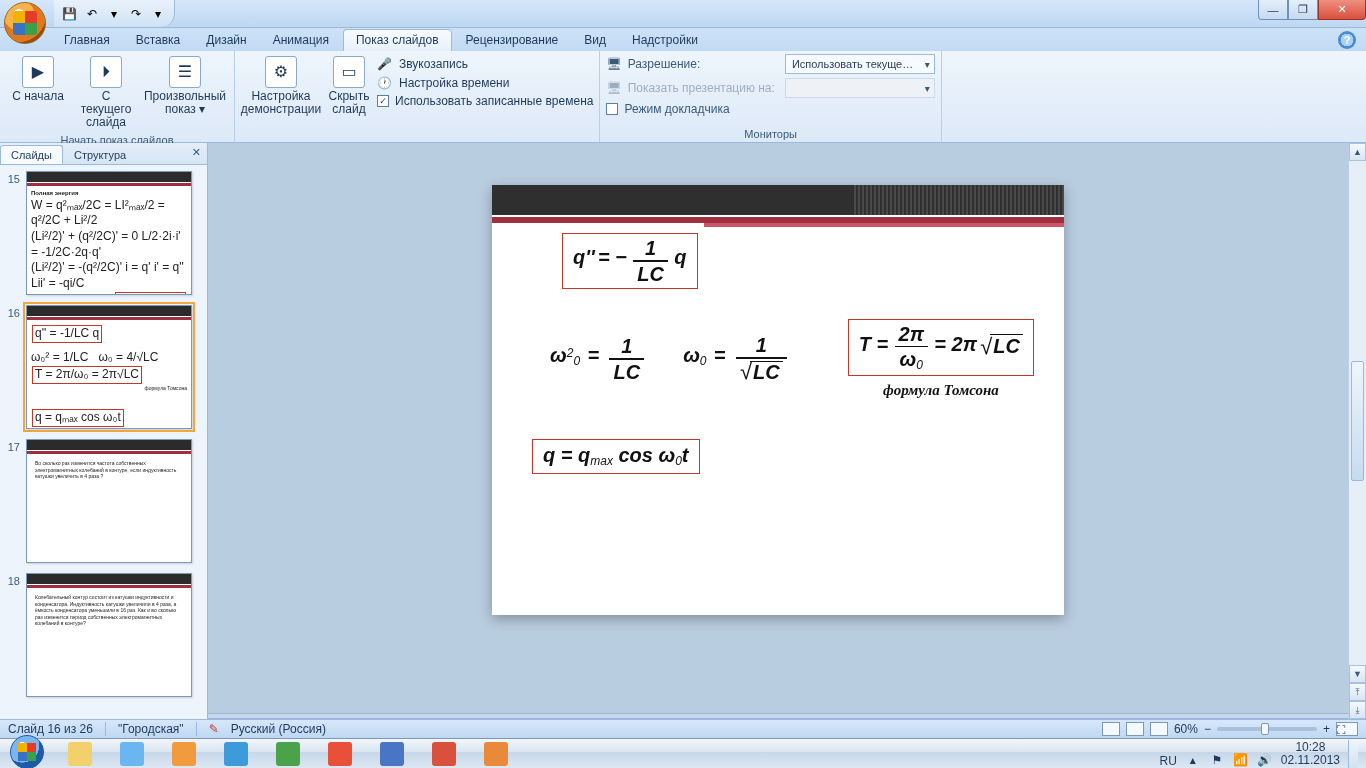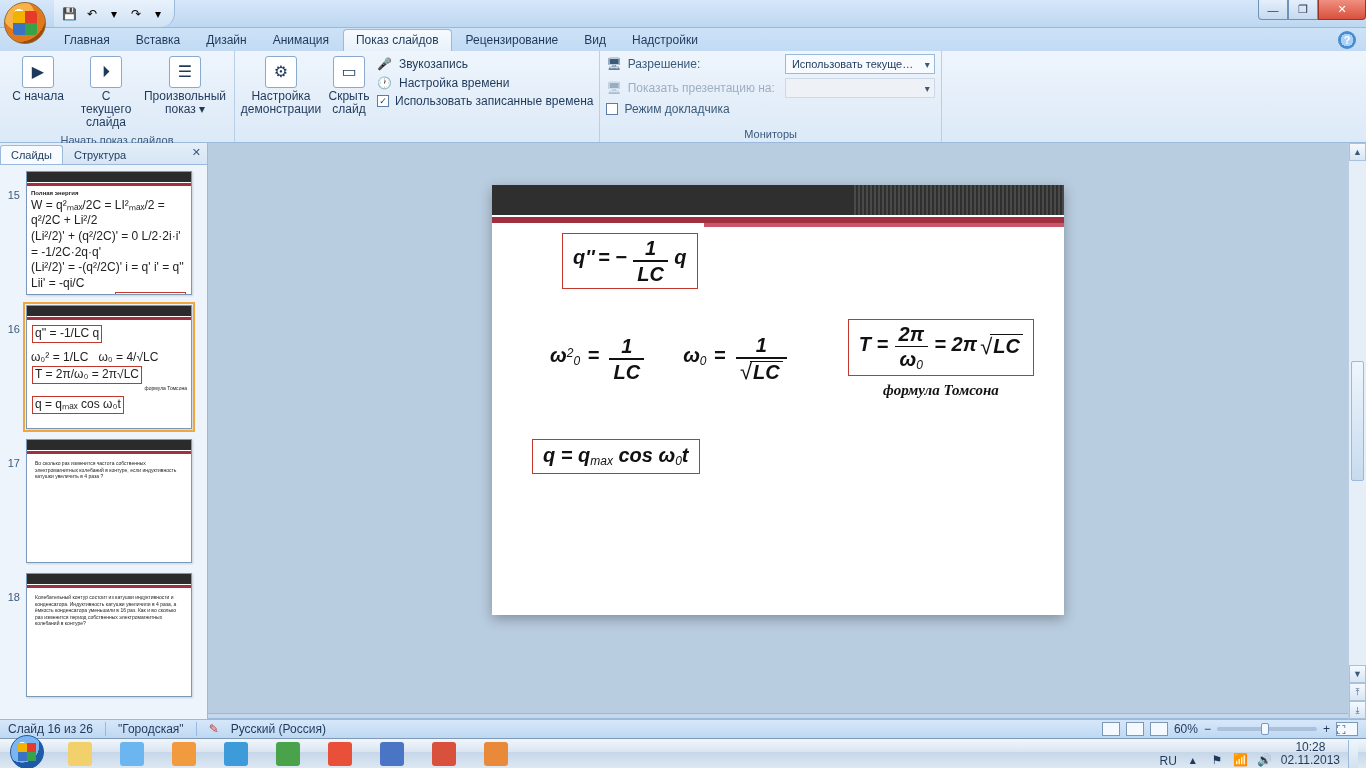--- a/index.html
+++ b/index.html
@@ -38,21 +38,21 @@
   .combo.disabled { background:#eef2f7; color:#aab6c4; border-color:#cdd9e6; }
   
   .workspace { position:absolute; top:143px; bottom:49px; left:0; right:0; display:flex; }
   .left-panel { width:208px; background:#eef4fb; border-right:1px solid #9bb9dc; display:flex; flex-direction:column; }
   .left-tabs { display:flex; border-bottom:1px solid #9bb9dc; height:22px; align-items:end; background:linear-gradient(#e4eef9,#d6e5f5); position:relative;}
   .left-tab { padding:3px 10px; font-size:11px; color:#1e395b; border:1px solid transparent; border-bottom:none; border-radius:3px 3px 0 0; }
   .left-tab.active { background:#f7fbff; border-color:#9bb9dc; }
   .left-tabs .close-x { position:absolute; right:6px; top:3px; color:#3b5a7a; font-size:11px; }
   .thumbs { flex:1; overflow:auto; padding:6px 6px 6px 2px; }
   .thumb-row { display:flex; gap:6px; margin-bottom:10px; }
-  .thumb-num { width:18px; text-align:right; color:#3b5a7a; font-size:11px; padding-top:2px;margin-top:16px;}
+  .thumb-num { width:18px; text-align:right; color:#3b5a7a; font-size:11px; padding-top:2px;}
   .thumb { width:166px; height:124px; background:#fff; border:1px solid #7c98b9; box-shadow:1px 1px 2px rgba(0,0,0,.15); position:relative; overflow:hidden; }
   .thumb.selected { outline:2px solid #f2a73e; outline-offset:1px; }
   .thumb .hdr { height:10px; background:#2b2b2b; }
   .thumb .hdr2 { height:3px; background:#a03040; margin-top:1px;}
   .thumb .body { padding:4px; font-size:6px; color:#222; line-height:1.3; }
   .redbox-sm { display:inline-block; border:1px solid #c0392b; padding:0 2px; margin:1px; }
   
   .slide-area { flex:1; background:#b9cde0; display:flex; flex-direction:column; position:relative; }
   .slide-canvas { flex:1; display:flex; align-items:flex-start; justify-content:center; padding-top:42px; overflow:hidden; }
   .slide { width:572px; height:430px; background:#fff; box-shadow:0 4px 12px rgba(0,0,0,.3); position:relative; }
@@ -232,21 +232,21 @@
           <div class="hdr"></div>
             <div class="hdr2"></div>
           <div class="body">
             <div><span class="redbox-sm">q'' = -1/LC q</span></div>
             <div style="margin-top:6px">
               <span>ω₀² = 1/LC</span>&nbsp;&nbsp;
               <span>ω₀ = 4/√LC</span>&nbsp;&nbsp;
               <span class="redbox-sm">T = 2π/ω₀ = 2π√LC</span>
             </div>
             <div style="text-align:right;font-size:5px">формула Томсона</div>
-            <div style="margin-top:4px"><span class="redbox-sm">q = qₘₐₓ cos ω₀t</span></div>
+            <div style="margin-top:17px"><span class="redbox-sm">q = qₘₐₓ cos ω₀t</span></div>
           </div>
         </div>
       </div>
 
       <div class="thumb-row">
         <div class="thumb-num">17</div>
         <div class="thumb">
           <div class="hdr"></div>
             <div class="hdr2"></div>
           <div class="body" style="font-size:5px;padding:6px 8px">Во сколько раз изменится частота собственных электромагнитных колебаний в контуре, если индуктивность катушки увеличить в 4 раза ?</div>

